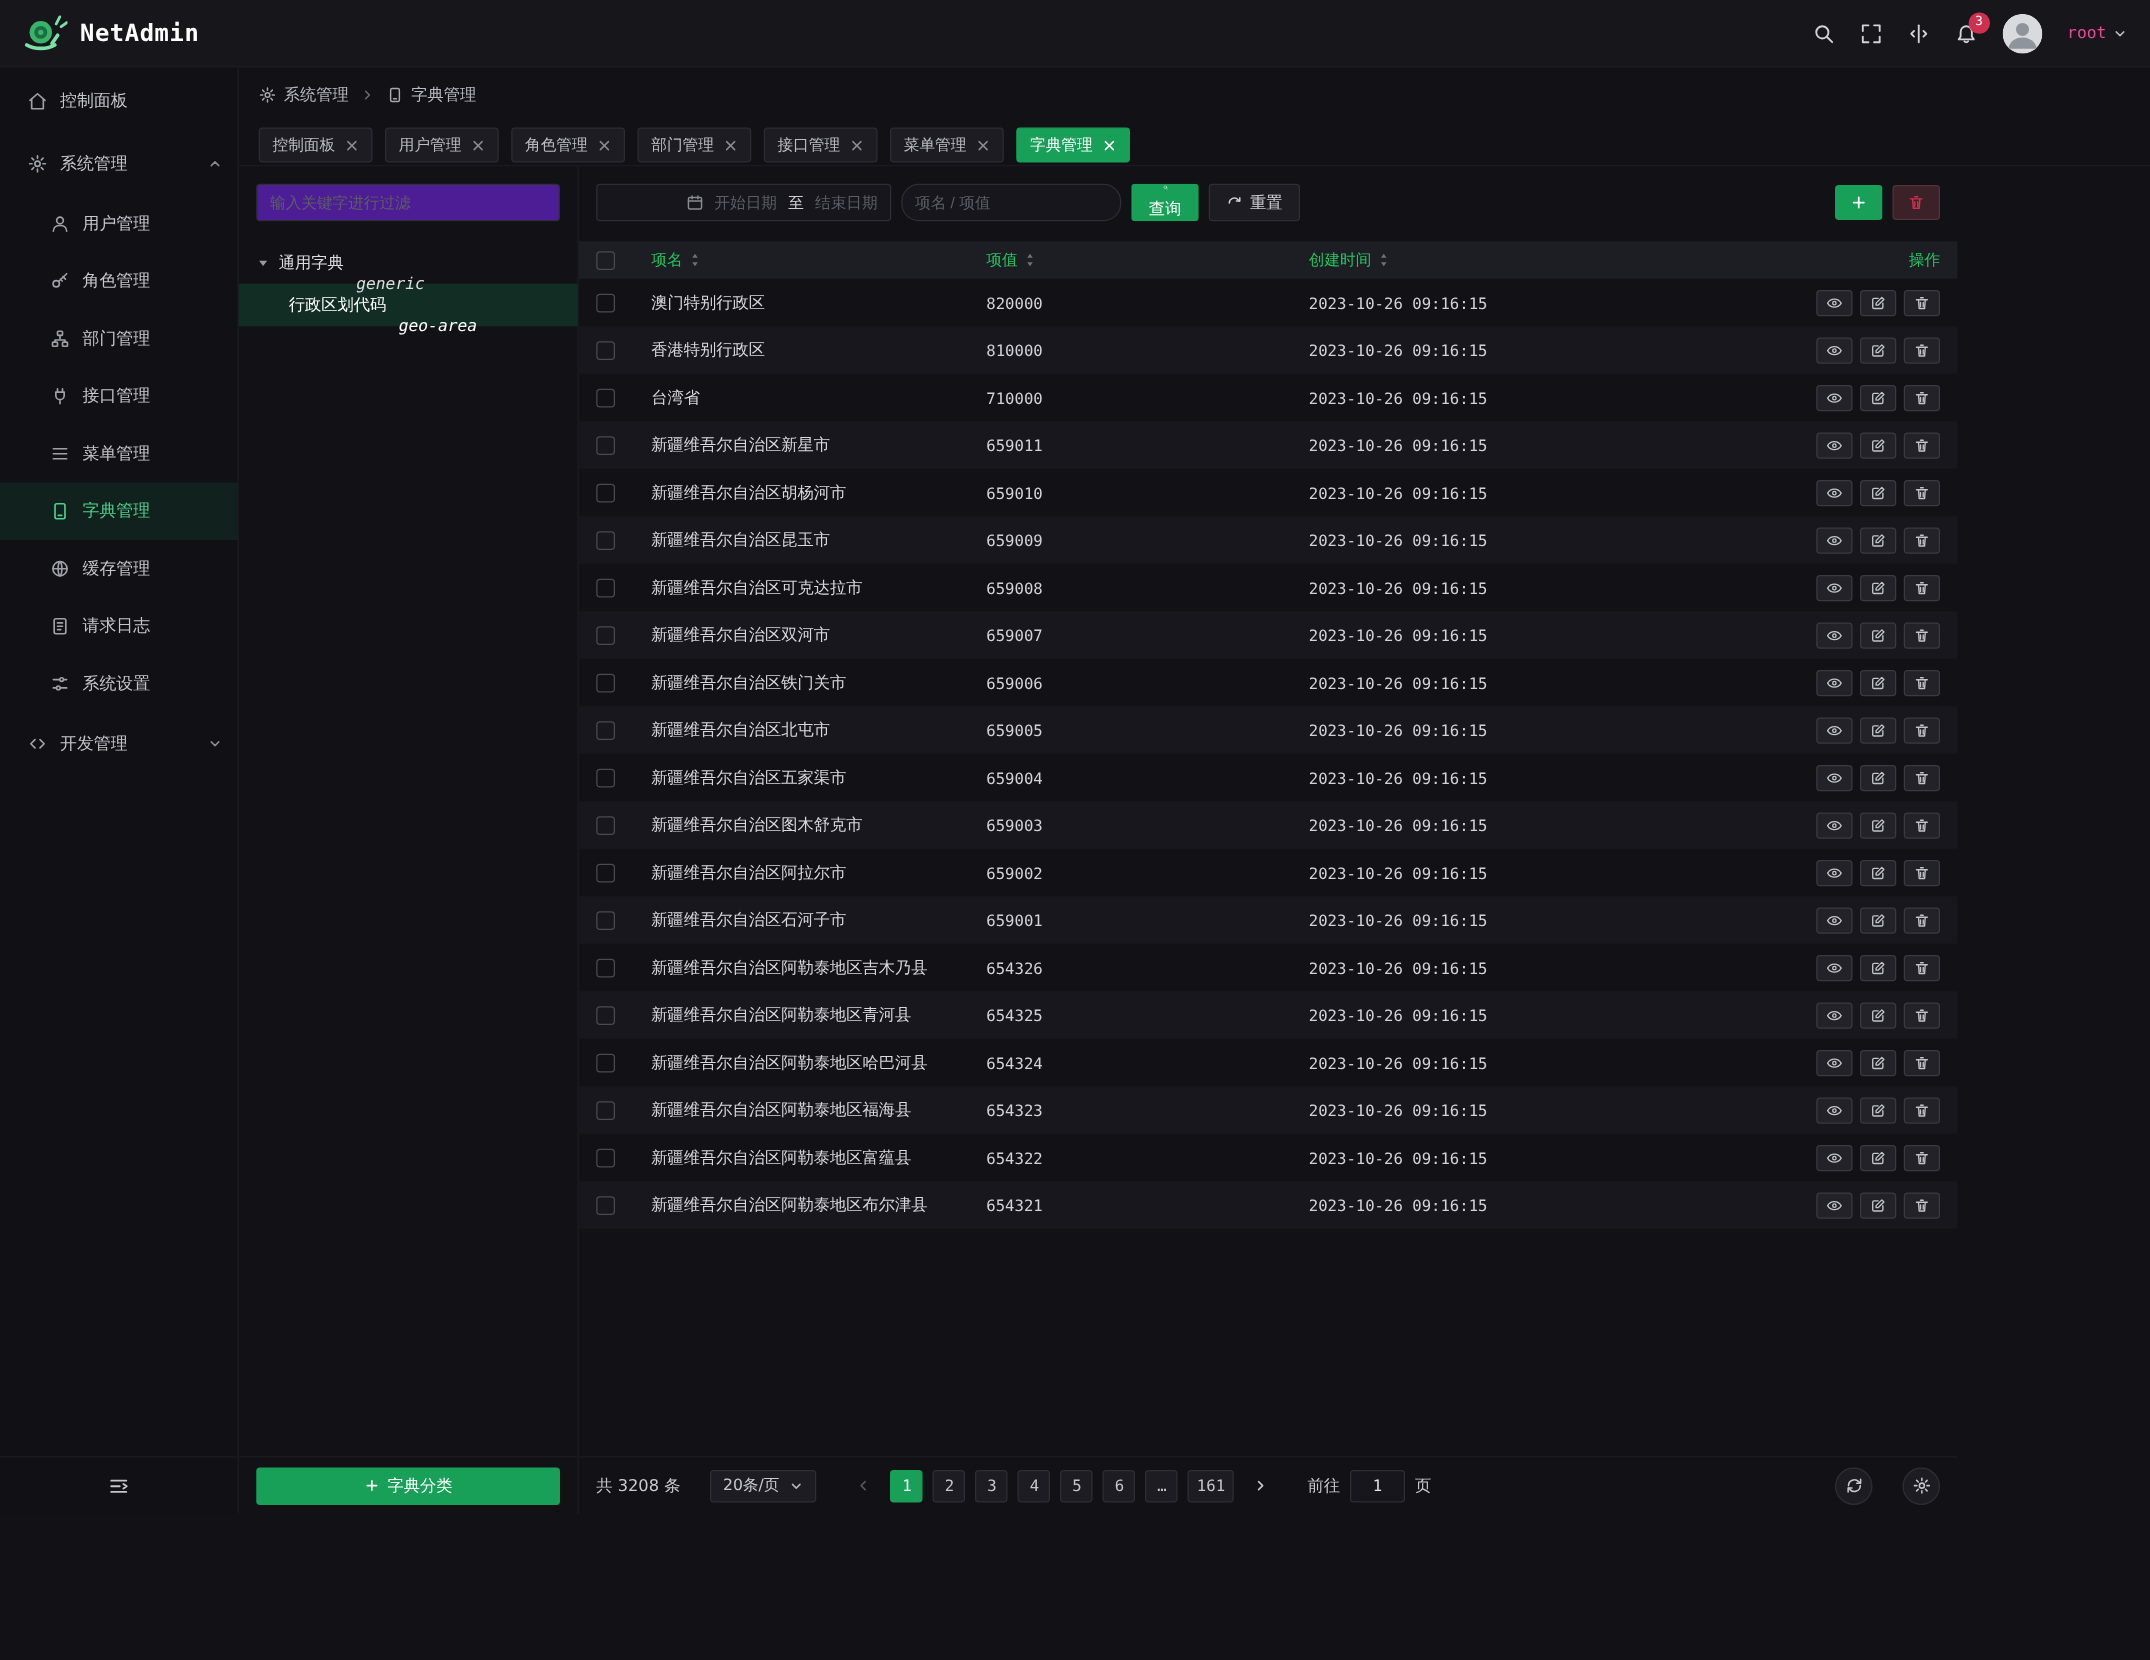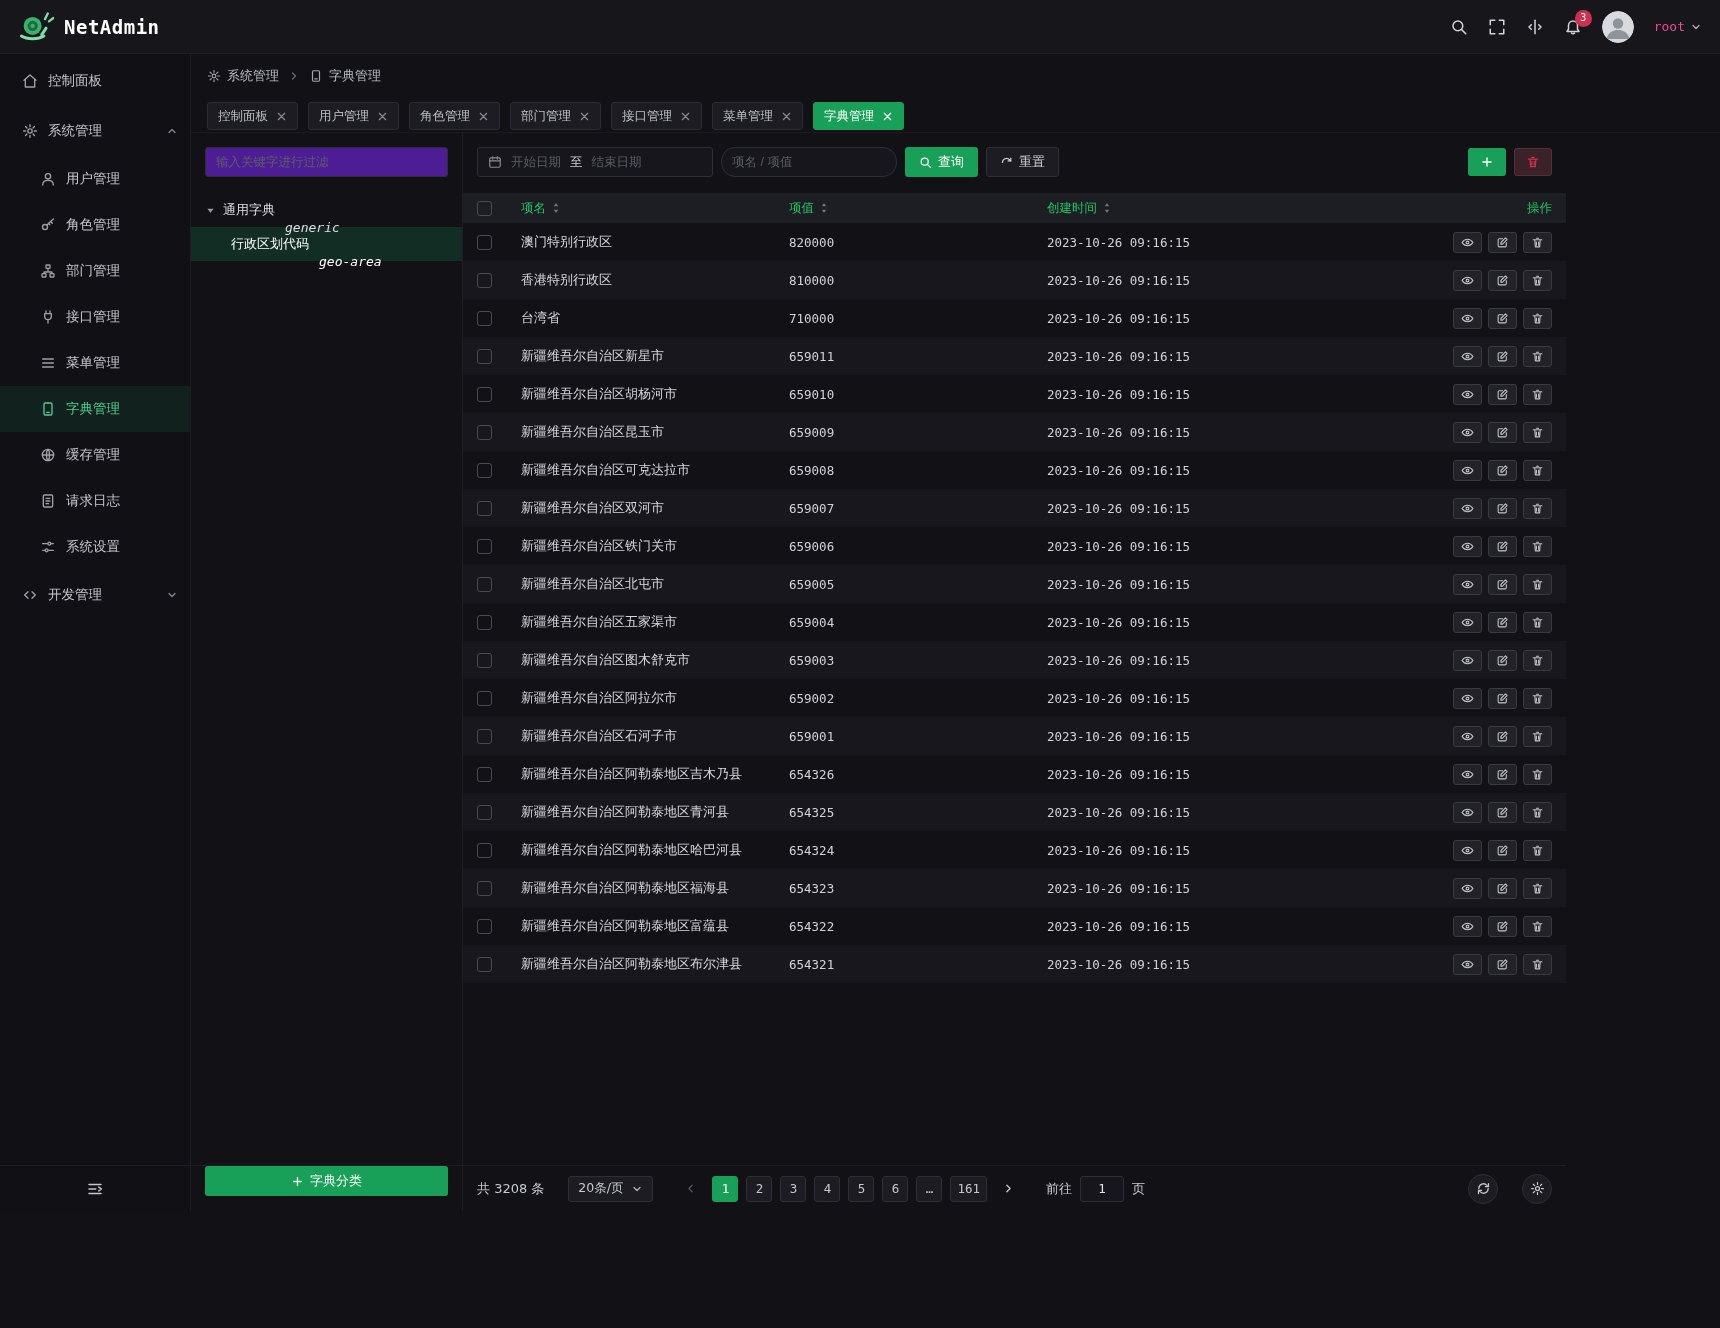--- a/index.html
+++ b/index.html
@@ -84,44 +84,44 @@
     margin:0 14px; height:30px; background:#4c1d95; border:1px solid #2e2e37; border-radius:3px;
     color:#e3e3e8; padding:0 10px; font-size:12.5px; outline:none;
   }
   .tree-search::placeholder { color:#5d5d66; }
   .tree { margin-top:16px; }
   .tree-node { height:34px; display:flex; align-items:center; gap:7px; padding:0 14px; cursor:pointer; color:#dcdce2; }
   .tree-node .caret { width:11px; height:11px; color:#9a9aa2; flex:0 0 11px; }
   .tree-code { font-family:"DejaVu Sans Mono","Liberation Mono",monospace; font-style:italic; margin-left:3px;margin-top:34px; }
   .tree-node.selected { background:rgba(24,160,88,.2); color:#fff; padding-left:40px; }
   .tree-spacer { flex:1; }
-  .tree-footer { flex:0 0 46px; border-top:1px solid #1d1d23; display:flex; padding:0 14px; }
+  .tree-footer { flex:0 0 46px; border-top:1px solid #1d1d23; display:flex; align-items:center; padding:0 14px; }
   .btn-dict {
     flex:1; height:30px; background:#18a058; color:#fff; border:none; border-radius:3px;
     font-size:13px; display:flex; align-items:center; justify-content:center; gap:6px; cursor:pointer;
   }
   .btn-dict svg { width:13px; height:13px; }
 
   
   .table-panel { flex:1; display:flex; flex-direction:column; min-width:0; margin-right:154px; padding-top:14px; }
   .filter-row { display:flex; align-items:center; gap:8px; padding:0 14px 16px; }
   .date-input {
     width:236px; height:30px; background:#16161c; border:1px solid #2e2e37; border-radius:3px;
-    display:flex; align-items:center; gap:9px; padding:0 10px; font-size:12.5px; color:#5d5d66; cursor:pointer;
+    display:flex; align-items:center; gap:9px; padding:0 10px; font-size:12.5px; color:#5d5d66; cursor:pointer;justify-content:flex-end;
   }
   .date-input .cal { width:14px; height:14px; color:#8a8a92; }
   .date-input .sep { color:#cfcfd6; }
   .kw-input {
     width:176px; height:30px; background:#16161c; border:1px solid #2e2e37; border-radius:14px;
     color:#e3e3e8; padding:0 10px; font-size:12.5px; outline:none;
   }
   .kw-input::placeholder { color:#5d5d66; }
   .btn { height:30px; border-radius:3px; display:inline-flex; align-items:center; gap:6px; padding:0 13px; font-size:13px; cursor:pointer; border:1px solid transparent; }
   .btn svg { width:13px; height:13px; }
-  .btn-primary { background:#18a058; color:#fff; }
+  .btn-primary { background:#18a058; color:#fff;flex-direction:column; }
   .btn-ghost { background:#1c1c22; border-color:#2e2e37; color:#cfcfd5; }
   .spacer { flex:1; }
   .btn-sq { width:38px; height:28px; border-radius:3px; display:flex; align-items:center; justify-content:center; cursor:pointer; border:1px solid transparent; }
   .btn-sq svg { width:14px; height:14px; }
   .btn-add { background:#18a058; color:#fff; }
   .btn-batch-del { background:#3b2229; border-color:#57313a; color:#d03050; }
 
   
   .table-wrap { flex:1; min-height:0; display:flex; flex-direction:column; }
   .thead, .trow {

